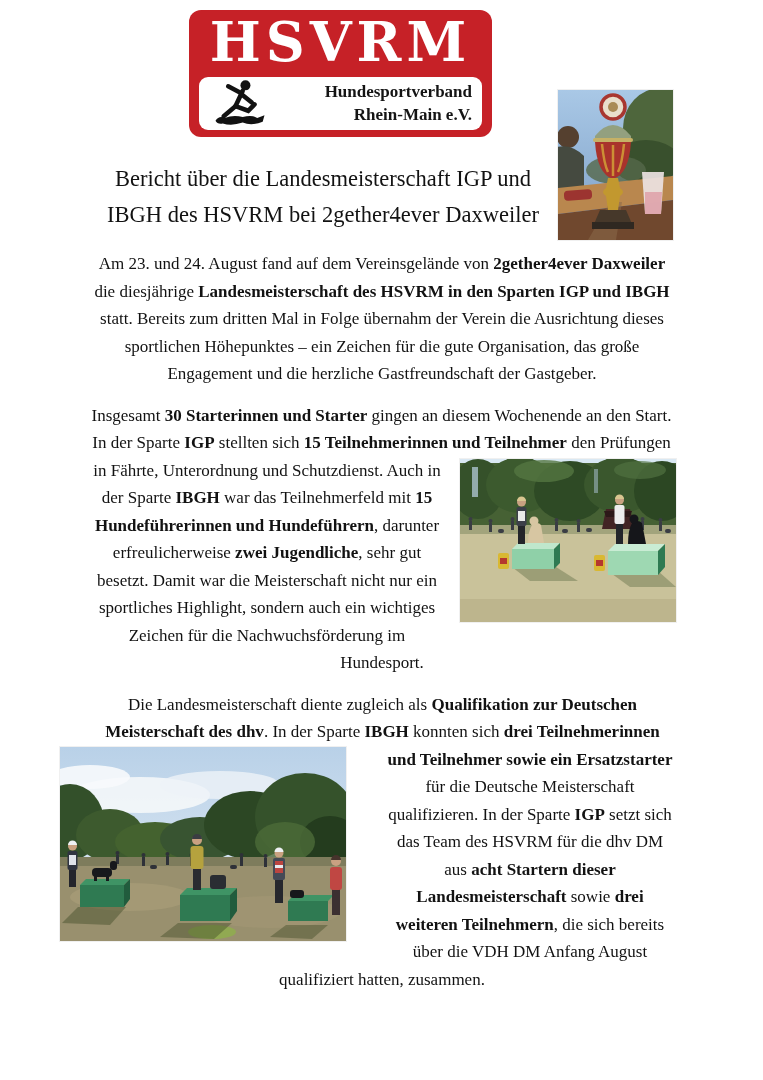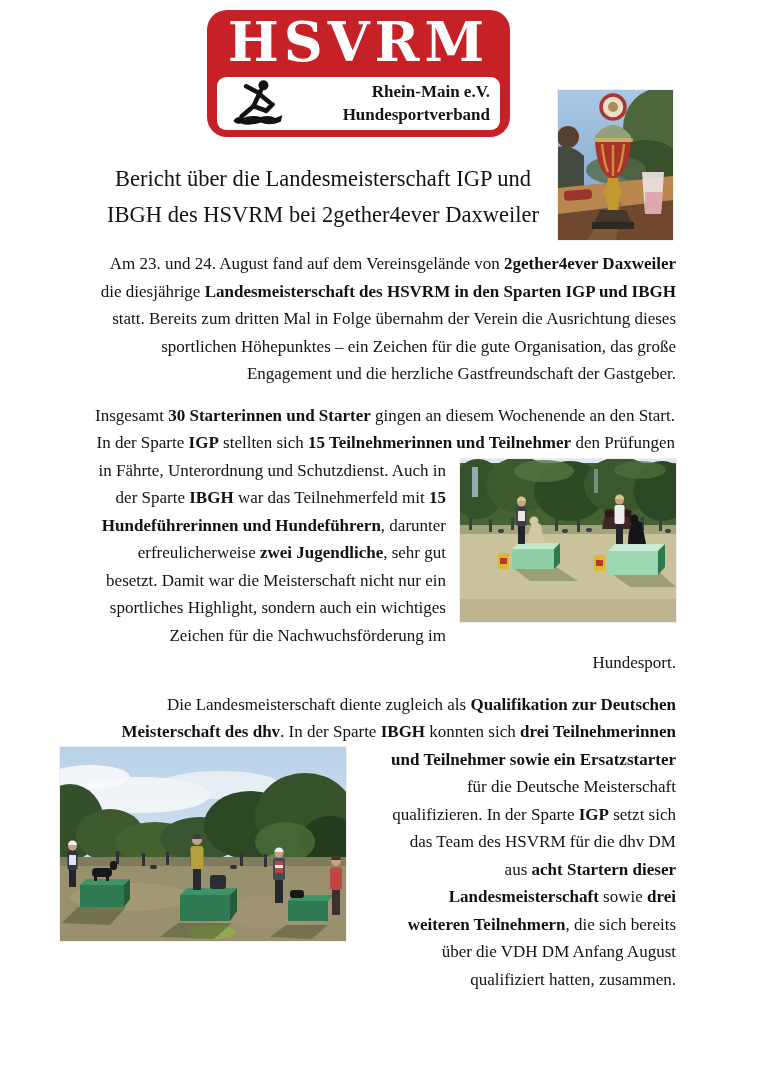--- a/index.html
+++ b/index.html
@@ -2,22 +2,22 @@
 <html lang="de"><head>
 <meta charset="utf-8">
 <style>
   html,body { margin:0; padding:0; background:#ffffff; }
   .page {
     position:relative; width:763px; height:1080px; background:#ffffff;
     font-family:"Liberation Serif","DejaVu Serif",serif; color:#121212; overflow:hidden;
   }
 
   
-  .logo { position:absolute; left:207px; top:10px; width:303px; height:127px;
-          background:#c62127; border-radius:20px; }
+  .logo { position:absolute; left:189px; top:10px; width:303px; height:127px;
+          background:#c62127; border-radius:12px; }
   .logo-acronym {
     position:absolute; top:-3px; left:0; right:0; height:68px; text-align:center;
     font-family:"DejaVu Serif","Liberation Serif",serif; font-weight:bold; color:#ffffff;
     font-size:54px; line-height:70px; letter-spacing:5px;
   }
   .logo-namebox { position:absolute; left:10px; right:10px; top:67px; height:53px;
                   background:#ffffff; border-radius:9px; }
   .logo-icon { position:absolute; left:12px; top:2px; width:58px; height:49px; }
   .logo-nametext {
     position:absolute; right:10px; top:3px; text-align:right; font-weight:bold;
@@ -26,21 +26,21 @@
 
   
   .photo svg { display:block; width:100%; height:100%; }
   .photo { box-shadow:0 0 0 1px rgba(0,0,0,.06); }
   .trophy-photo { position:absolute; left:558px; top:90px; width:115px; height:150px; margin:0; }
 
   
   .content { position:absolute; left:88px; top:161px; width:588px; }
   h1 { margin:0 0 17px 0; width:470px; text-align:center;
        font-size:22.5px; line-height:36px; font-weight:normal; }
-  p  { margin:0 0 14px 0; font-size:17px; line-height:27.5px; text-align:right; }
+  p  { margin:0 0 14px 0; font-size:17px; line-height:27.5px; text-align:center; }
   p b { font-weight:bold; }
 
   .spacer-r { float:right; width:1px; height:57px; }
   .photo-right { float:right; clear:right; width:216px; height:163px; margin:0 0 6px 14px; }
   .spacer-l { float:left; width:1px; height:56px; }
   .photo-left { float:left; clear:left; width:286px; height:194px; margin:0 38px 6px -28px; }
 </style>
 </head>
 <body>
 
@@ -54,22 +54,22 @@
           <path d="M34 13 L26 30"></path>
           <path d="M33 16 L18 8"></path>
           <path d="M33 17 L44 26"></path>
           <path d="M26 30 L40 35 L47 28"></path>
           <path d="M26 30 L13 41"></path>
         </g>
         <circle cx="37" cy="7" r="5.5" fill="#121212"></circle>
         <path d="M4 46 Q8 40 14 43 Q24 39 34 42 Q44 39 50 43 L58 40 L56 47 Q44 52 34 48 Q22 52 12 49 Q6 50 4 46 Z" fill="#121212"></path>
       </svg>
       <div class="logo-nametext">
+        <div>Hundesportverband</div>
         <div>Rhein-Main e.V.</div>
-        <div>Hundesportverband</div>
       </div>
     </div>
   </header>
 
   <figure class="photo trophy-photo">
     <svg viewBox="0 0 115 150" preserveAspectRatio="none">
       <defs>
         <linearGradient id="tsky" x1="0" y1="0" x2="0" y2="1">
           <stop offset="0" stop-color="#a9c8e6"></stop>
             <stop offset="1" stop-color="#7d9fc6"></stop>

